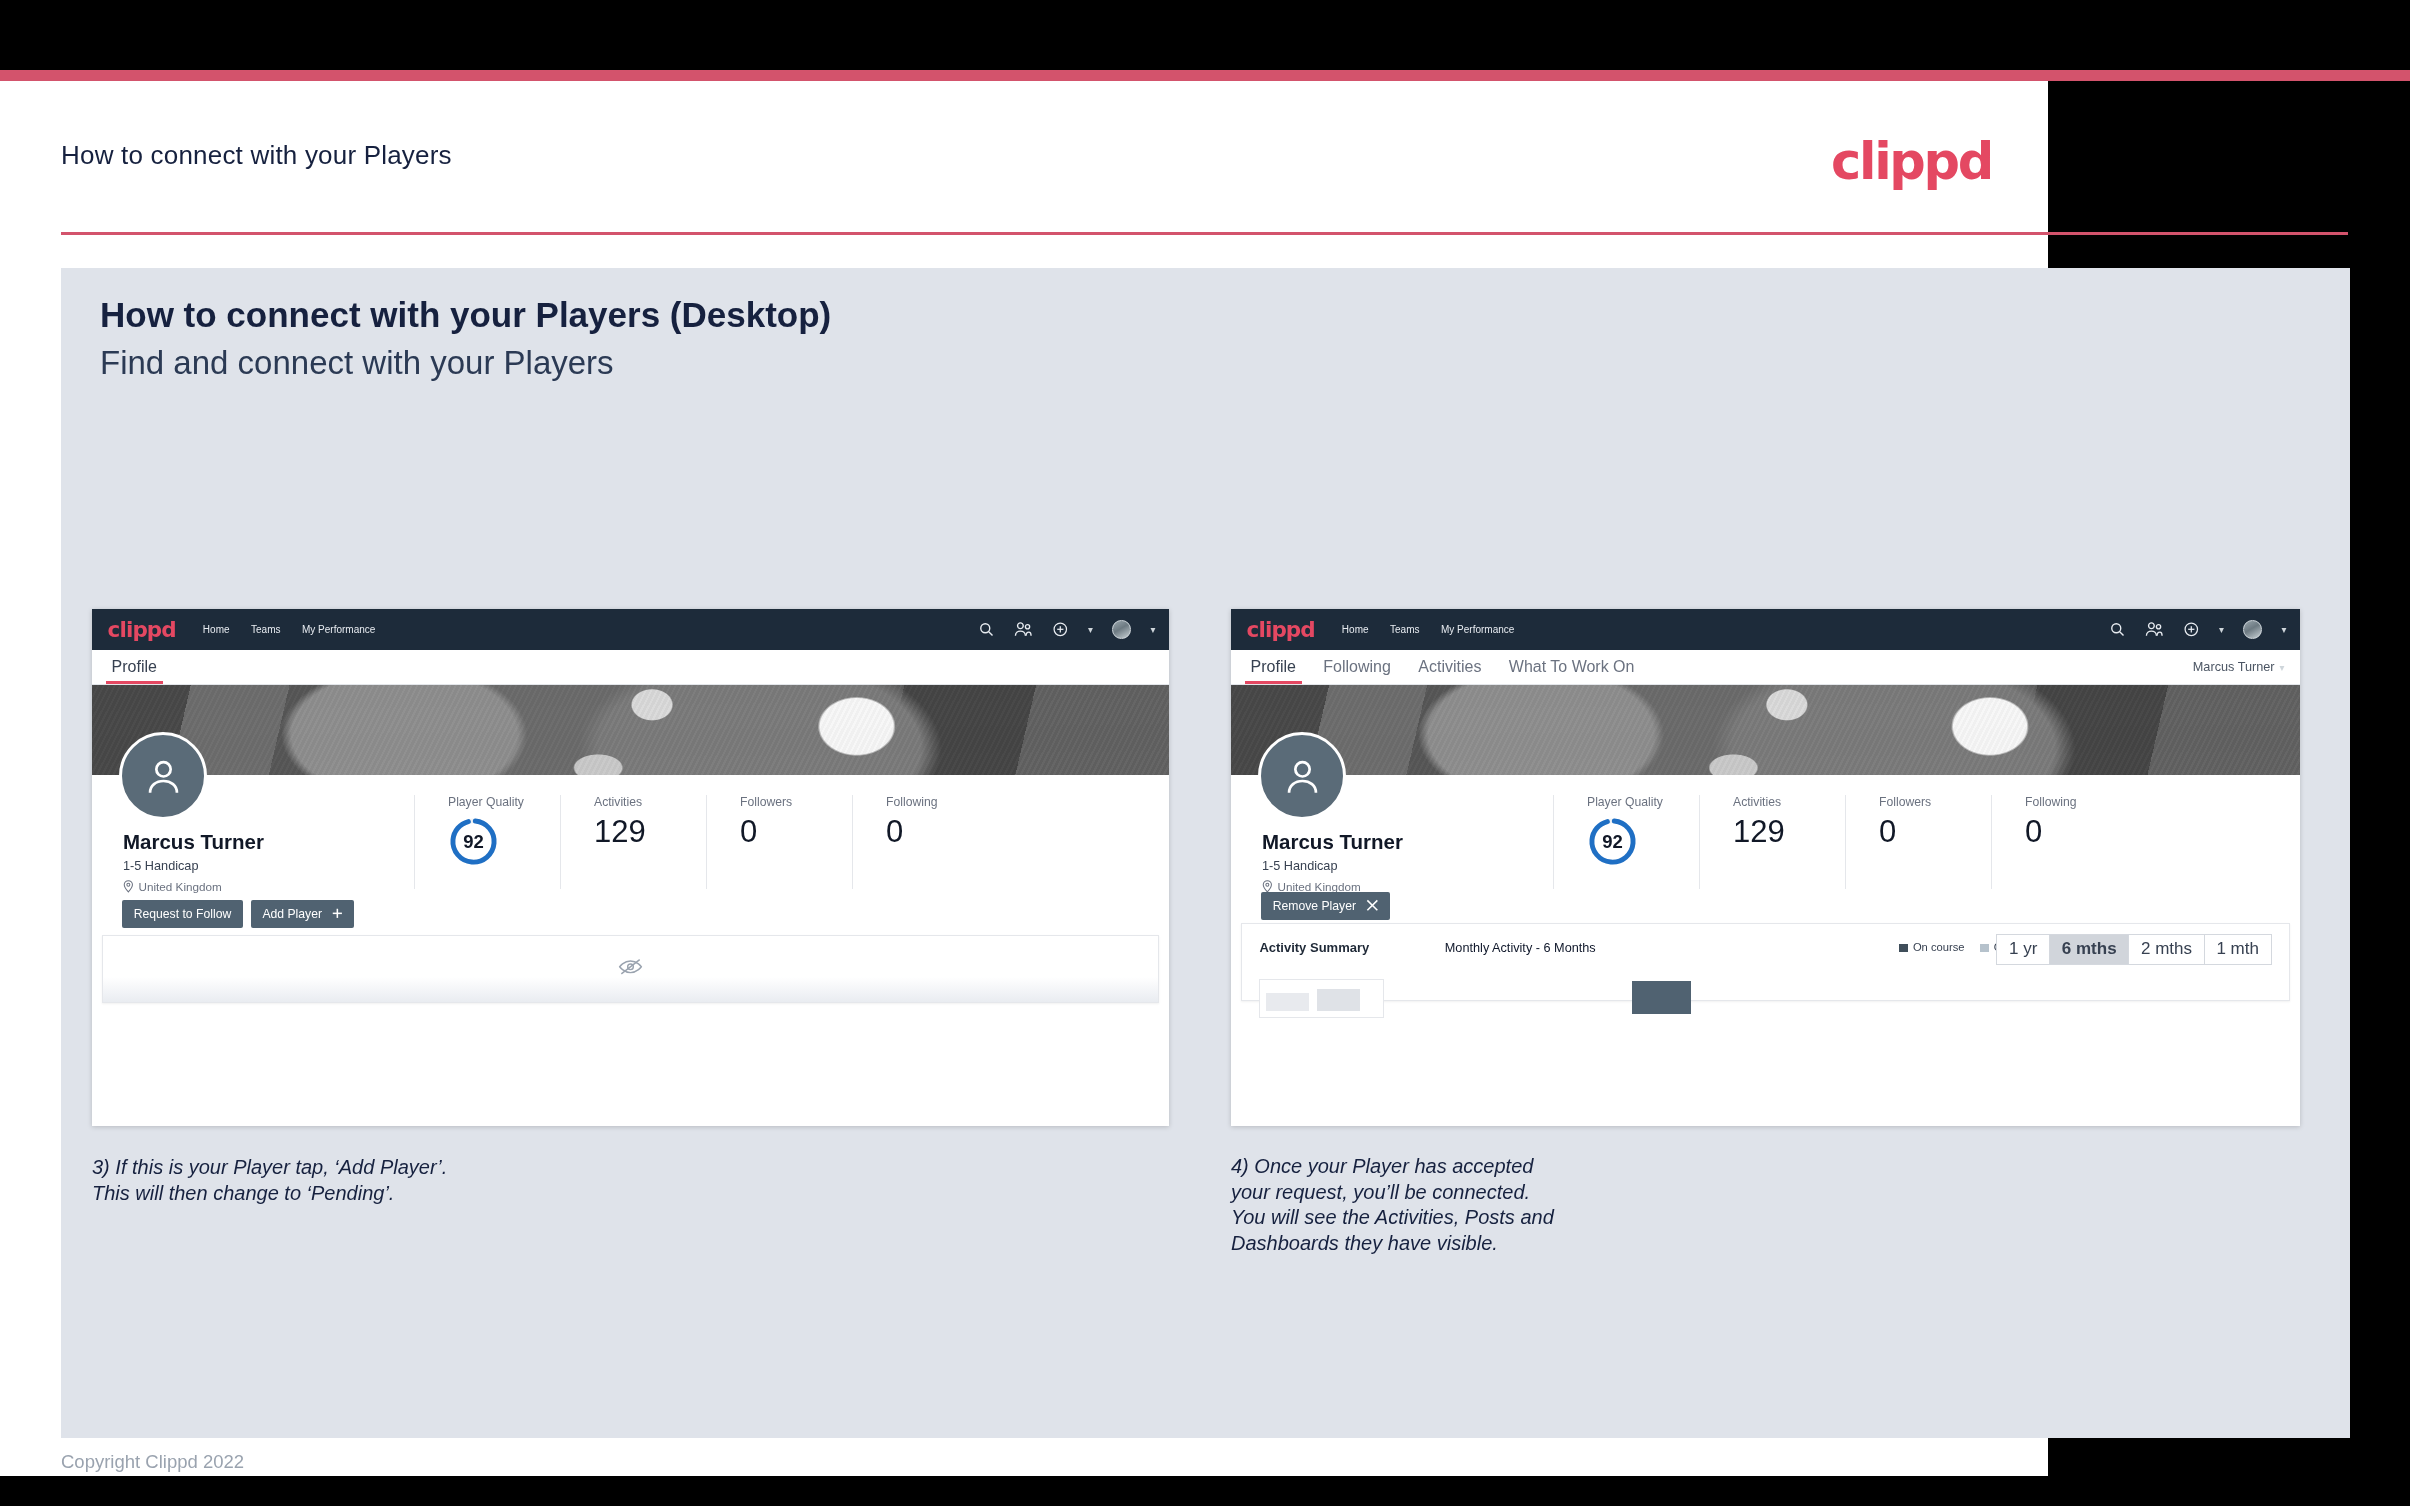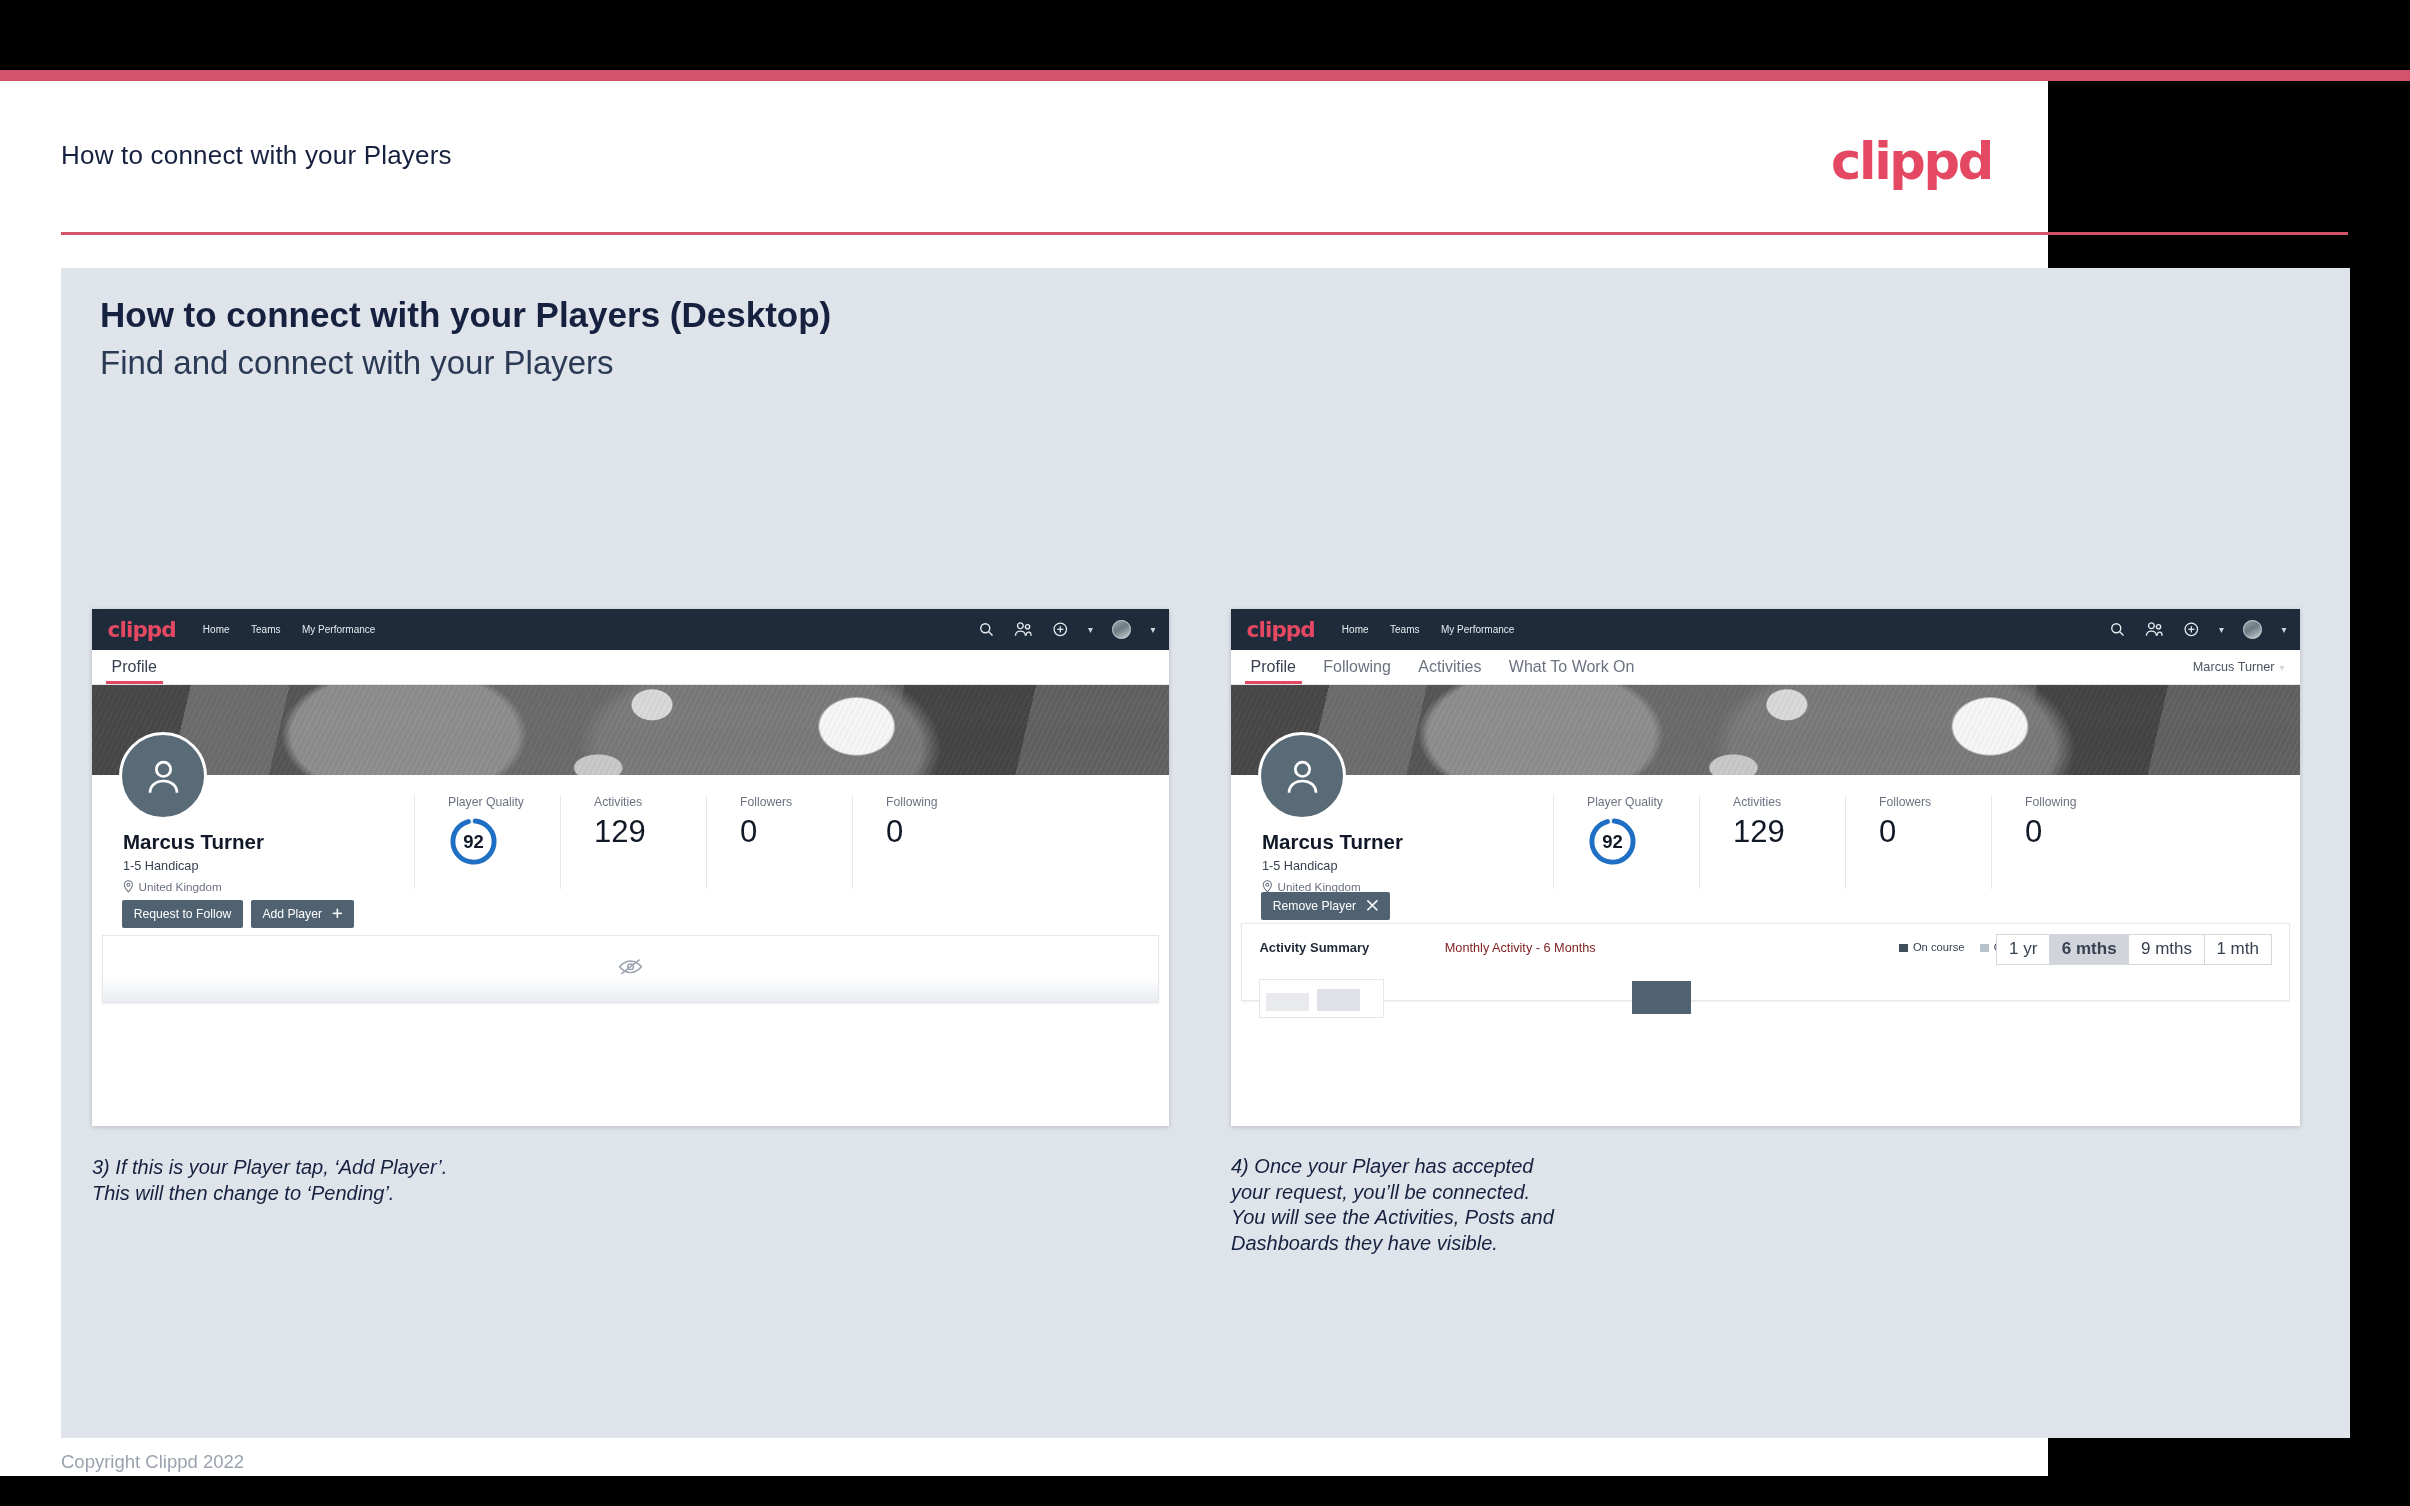--- a/index.html
+++ b/index.html
@@ -161,21 +161,21 @@
     position:absolute; left:0; right:0; bottom:0; height:25px;
     background:linear-gradient(to bottom, rgba(255,255,255,0), #e9ecf1);
   }
 
   
   .actsum {
     position:relative; margin:9.8px 9.8px 0 9.8px; height:78px; background:#fff;
     border:1px solid #e5e7eb; box-shadow:0 1px 2px rgba(0,0,0,.06);
   }
   .actsum-title { position:absolute; left:17.6px; top:16.6px; font-size:13px; font-weight:700; color:#1f2937; }
-  .actsum-sub   { position:absolute; left:203px; top:17.6px; font-size:12.7px; color:#7f1d1d; }
+  .actsum-sub   { position:absolute; left:203px; top:17.6px; font-size:12.7px; color:#0f172a; }
   .legend { position:absolute; right:244px; top:17.6px; display:flex; gap:15.6px; align-items:center; font-size:11.2px; color:#374151; }
   .legend i { display:inline-block; width:8.8px; height:8.8px; margin-right:4.9px; vertical-align:-1px; }
   .seg { position:absolute; right:17.6px; top:9.8px; display:flex; border:1px solid #d4d8de; }
   .seg span { font-size:17px; color:#374151; padding:4.9px 11.7px; border-left:1px solid #d4d8de; background:#fff;text-align:right; }
   .seg span:first-child { border-left:none; }
   .seg span.on { background:#d1d5db; font-weight:700; }
   .mini-chart { position:absolute; left:17.6px; top:55px; width:125px; height:39px; border:1px solid #e5e7eb; background:#fff; display:flex; align-items:flex-end; gap:7.8px; padding:5.9px; }
   .mini-chart i { display:block; width:43px; background:#e8eaee; }
   .bar-dark { position:absolute; left:390px; top:57px; width:59px; height:33px; background:#506271; }
 
@@ -452,21 +452,21 @@
               <i style="background:#3f4e5a"></i><span>On course</span>
             </span>
             <span>
               <i style="background:#b6c2cc"></i><span>Off course</span>
             </span>
           </div>
 
           <div class="seg">
             <span>1 yr</span>
             <span class="on">6 mths</span>
-            <span>9 mths</span>
+            <span>2 mths</span>
             <span>1 mth</span>
           </div>
 
           <div class="mini-chart">
             <i style="height:17.6px"></i>
             <i style="height:21.5px;background:#dfe2e7"></i>
           </div>
           <div class="bar-dark"></div>
         </div>
 

